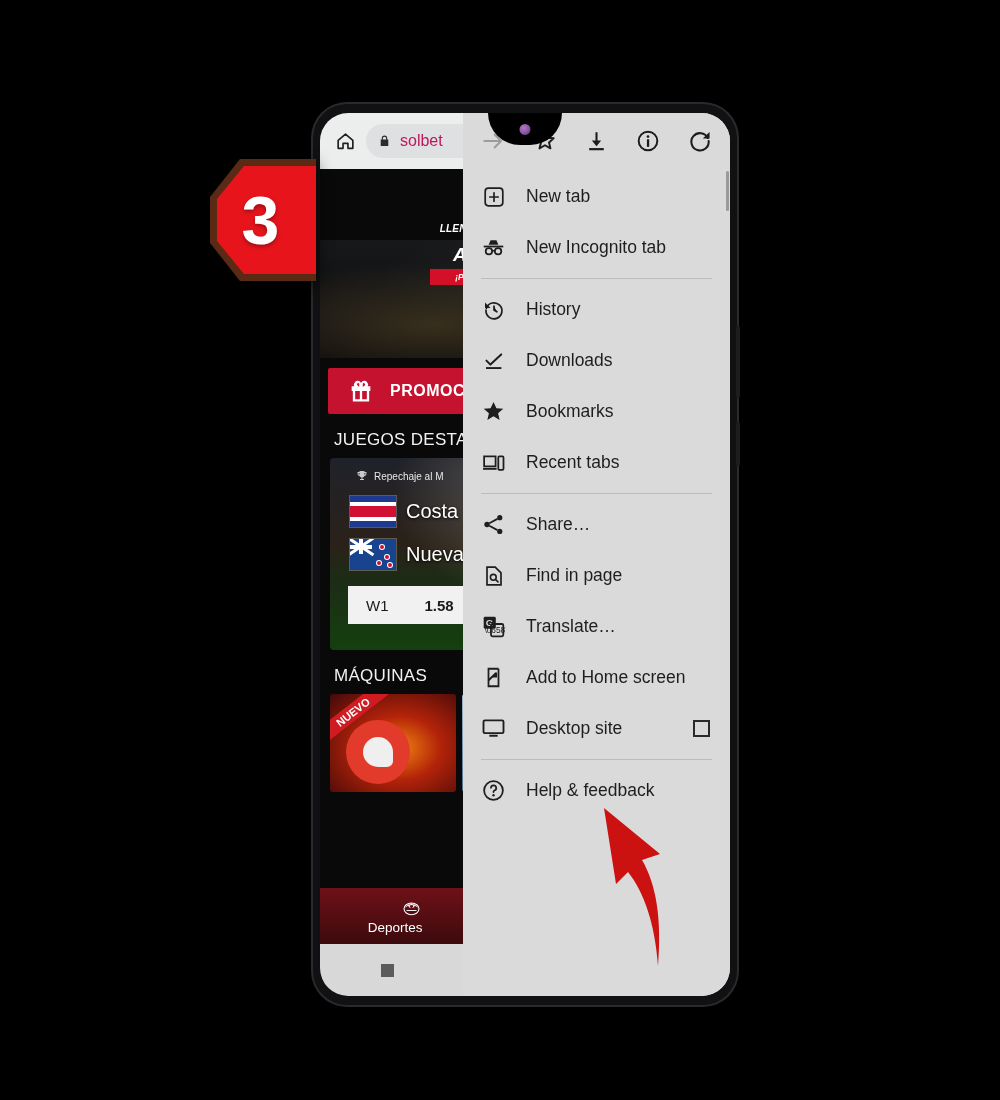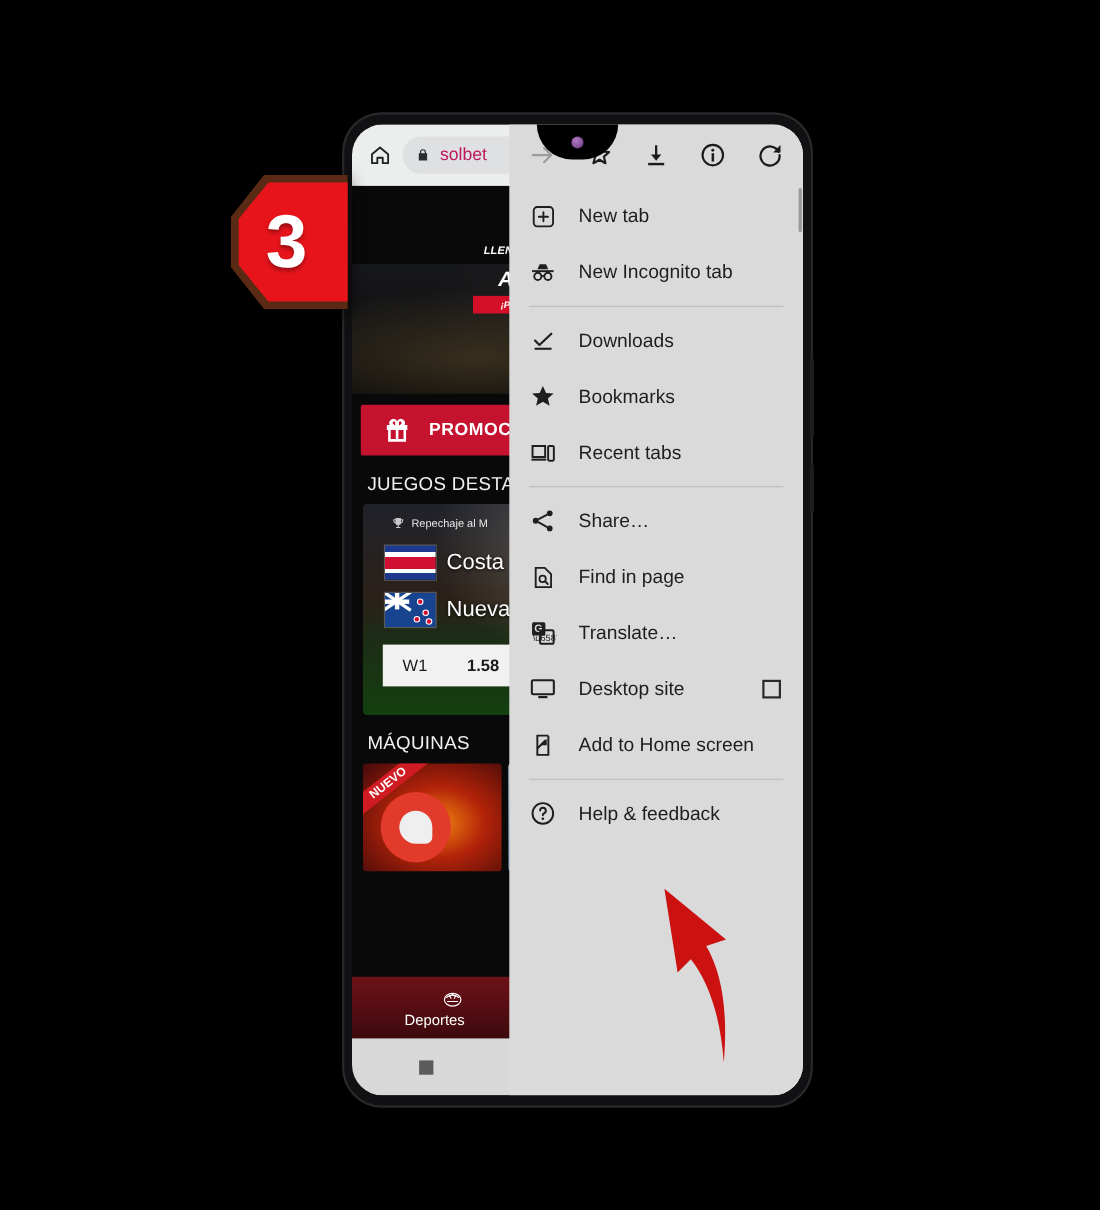--- a/index.html
+++ b/index.html
@@ -402,20 +402,30 @@
                     <circle cx="7.6" cy="15.6" r="3.1" fill="none" stroke="#1e1e1e" stroke-width="1.7"></circle>
                     <circle cx="16.4" cy="15.6" r="3.1" fill="none" stroke="#1e1e1e" stroke-width="1.7"></circle>
                     <path stroke="#1e1e1e" stroke-width="1.5" d="M10.7 15.2h2.6"></path>
                   </svg>
               </span>
               <span class="milabel">New Incognito tab</span>
             </div>
 
             <div class="divider"></div>
 
+            <div class="mi">
+              <span class="miicon">
+                <svg width="24" height="24" viewBox="0 0 24 24">
+                    <path fill="none" stroke="#1e1e1e" stroke-width="1.7" stroke-linecap="round" d="M4.4 10.2A8 8 0 1 1 4 12"></path>
+                    <path fill="#1e1e1e" d="M3 4.4v5.6h5.6z"></path>
+                    <path stroke="#1e1e1e" stroke-width="1.7" stroke-linecap="round" d="M12 8.2V12l2.9 1.8"></path>
+                  </svg>
+              </span>
+              <span class="milabel">History</span>
+            </div>
 
             <div class="mi">
               <span class="miicon">
                 <svg width="24" height="24" viewBox="0 0 24 24">
                     <path fill="none" stroke="#1e1e1e" stroke-width="2" stroke-linecap="round" stroke-linejoin="round" d="m4.4 11.6 4 4L19.2 5.4"></path>
                     <rect x="4" y="18.1" width="15.4" height="1.9" fill="#1e1e1e"></rect>
                   </svg>
               </span>
               <span class="milabel">Downloads</span>
             </div>
@@ -473,37 +483,37 @@
                     <rect x="9.6" y="9.6" width="11.8" height="11.8" rx="1.4" fill="none" stroke="#1e1e1e" stroke-width="1.7"></rect>
                     <text x="15.5" y="18.6" font-size="8" fill="#1e1e1e" text-anchor="middle" font-family="Liberation Sans">\u6587</text>
                   </svg>
               </span>
               <span class="milabel">Translate…</span>
             </div>
 
             <div class="mi">
               <span class="miicon">
                 <svg width="25" height="25" viewBox="0 0 24 24">
-                    <rect x="2.4" y="4.2" width="19.2" height="12.2" rx="1.3" fill="none" stroke="#1e1e1e" stroke-width="1.8"></rect>
-                    <rect x="8" y="18" width="8" height="1.9" fill="#1e1e1e"></rect>
-                  </svg>
-              </span>
-              <span class="milabel">Desktop site</span>
-              <span class="cbx"></span>
-            </div>
-
-            <div class="mi">
-              <span class="miicon">
-                <svg width="25" height="25" viewBox="0 0 24 24">
                     <path fill="none" stroke="#1e1e1e" stroke-width="1.7" d="M16.8 3.6H7.2v16.8h9.6V3.6"></path>
                     <path stroke="#1e1e1e" stroke-width="1.8" stroke-linecap="round" d="m7.6 14.4 6.4-6.4"></path>
                     <path fill="#1e1e1e" d="M15.4 6.6v5.3h-5.3z" transform="rotate(0)"></path>
                   </svg>
               </span>
               <span class="milabel">Add to Home screen</span>
+            </div>
+
+            <div class="mi">
+              <span class="miicon">
+                <svg width="25" height="25" viewBox="0 0 24 24">
+                    <rect x="2.4" y="4.2" width="19.2" height="12.2" rx="1.3" fill="none" stroke="#1e1e1e" stroke-width="1.8"></rect>
+                    <rect x="8" y="18" width="8" height="1.9" fill="#1e1e1e"></rect>
+                  </svg>
+              </span>
+              <span class="milabel">Desktop site</span>
+              <span class="cbx"></span>
             </div>
 
             <div class="divider"></div>
 
 
             <div class="mi">
               <span class="miicon">
                 <svg width="25" height="25" viewBox="0 0 24 24">
                     <circle cx="12" cy="12" r="9" fill="none" stroke="#1e1e1e" stroke-width="1.7"></circle>
                     <path fill="none" stroke="#1e1e1e" stroke-width="1.7" stroke-linecap="round" d="M9.6 9.4a2.5 2.5 0 1 1 3.2 2.6c-.6.3-.8.8-.8 1.5"></path>

